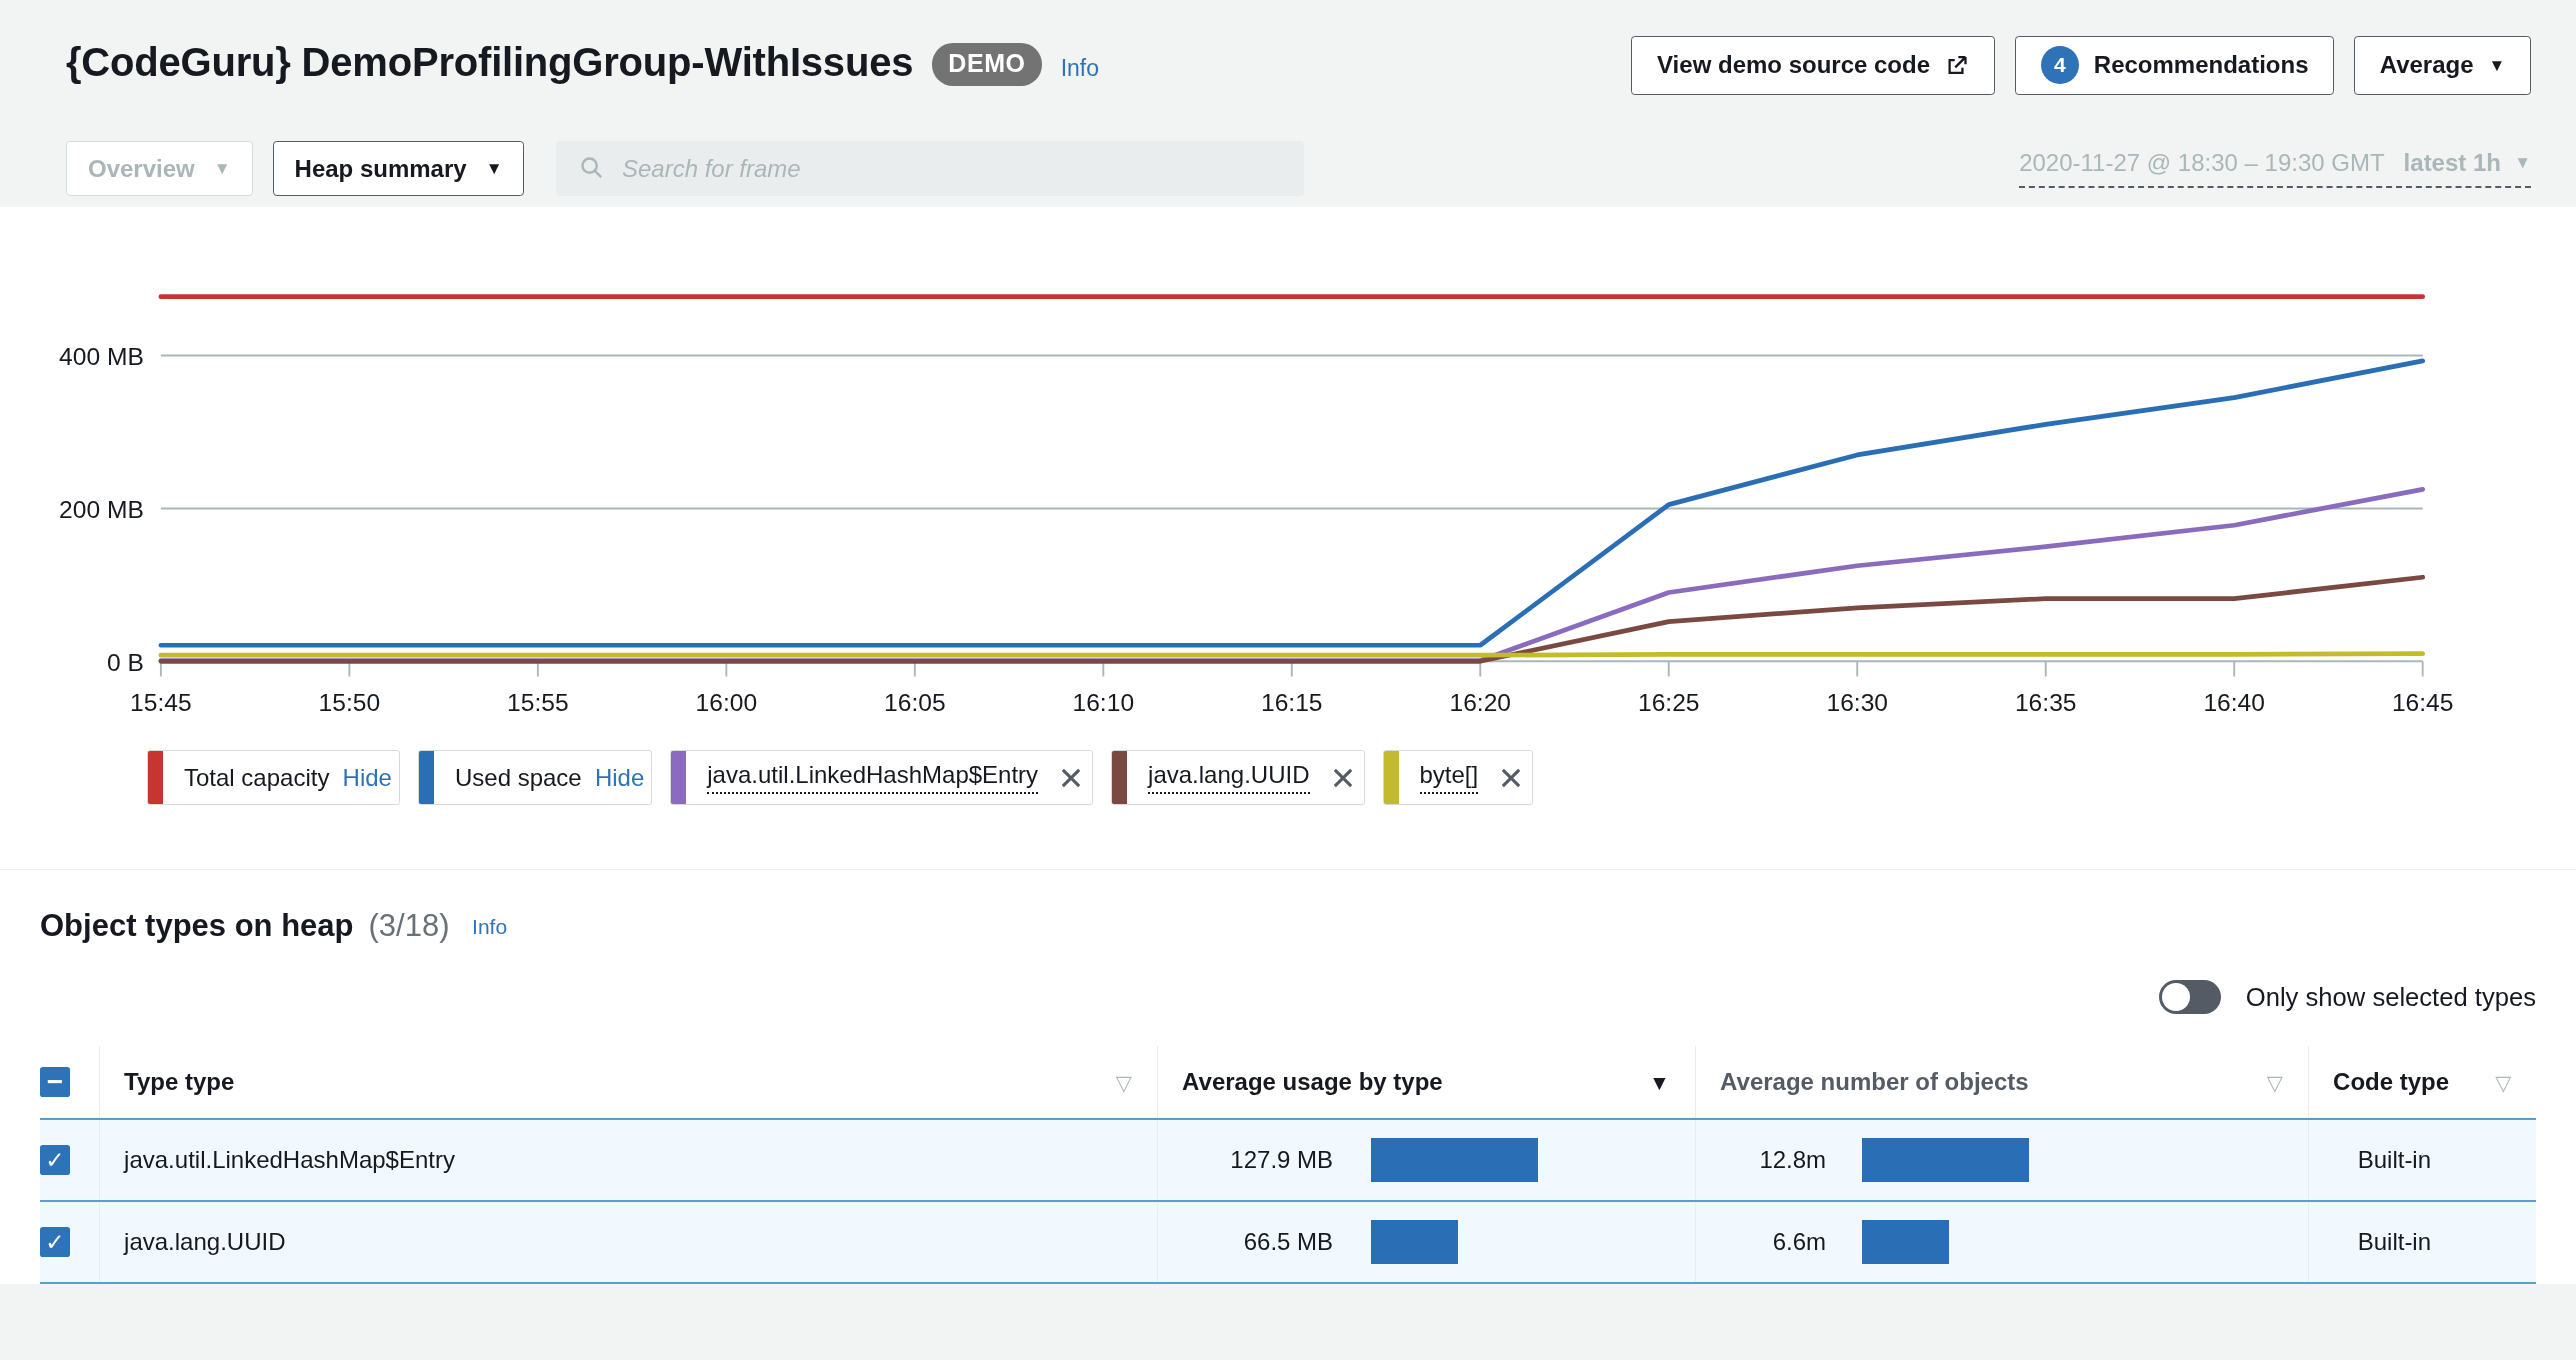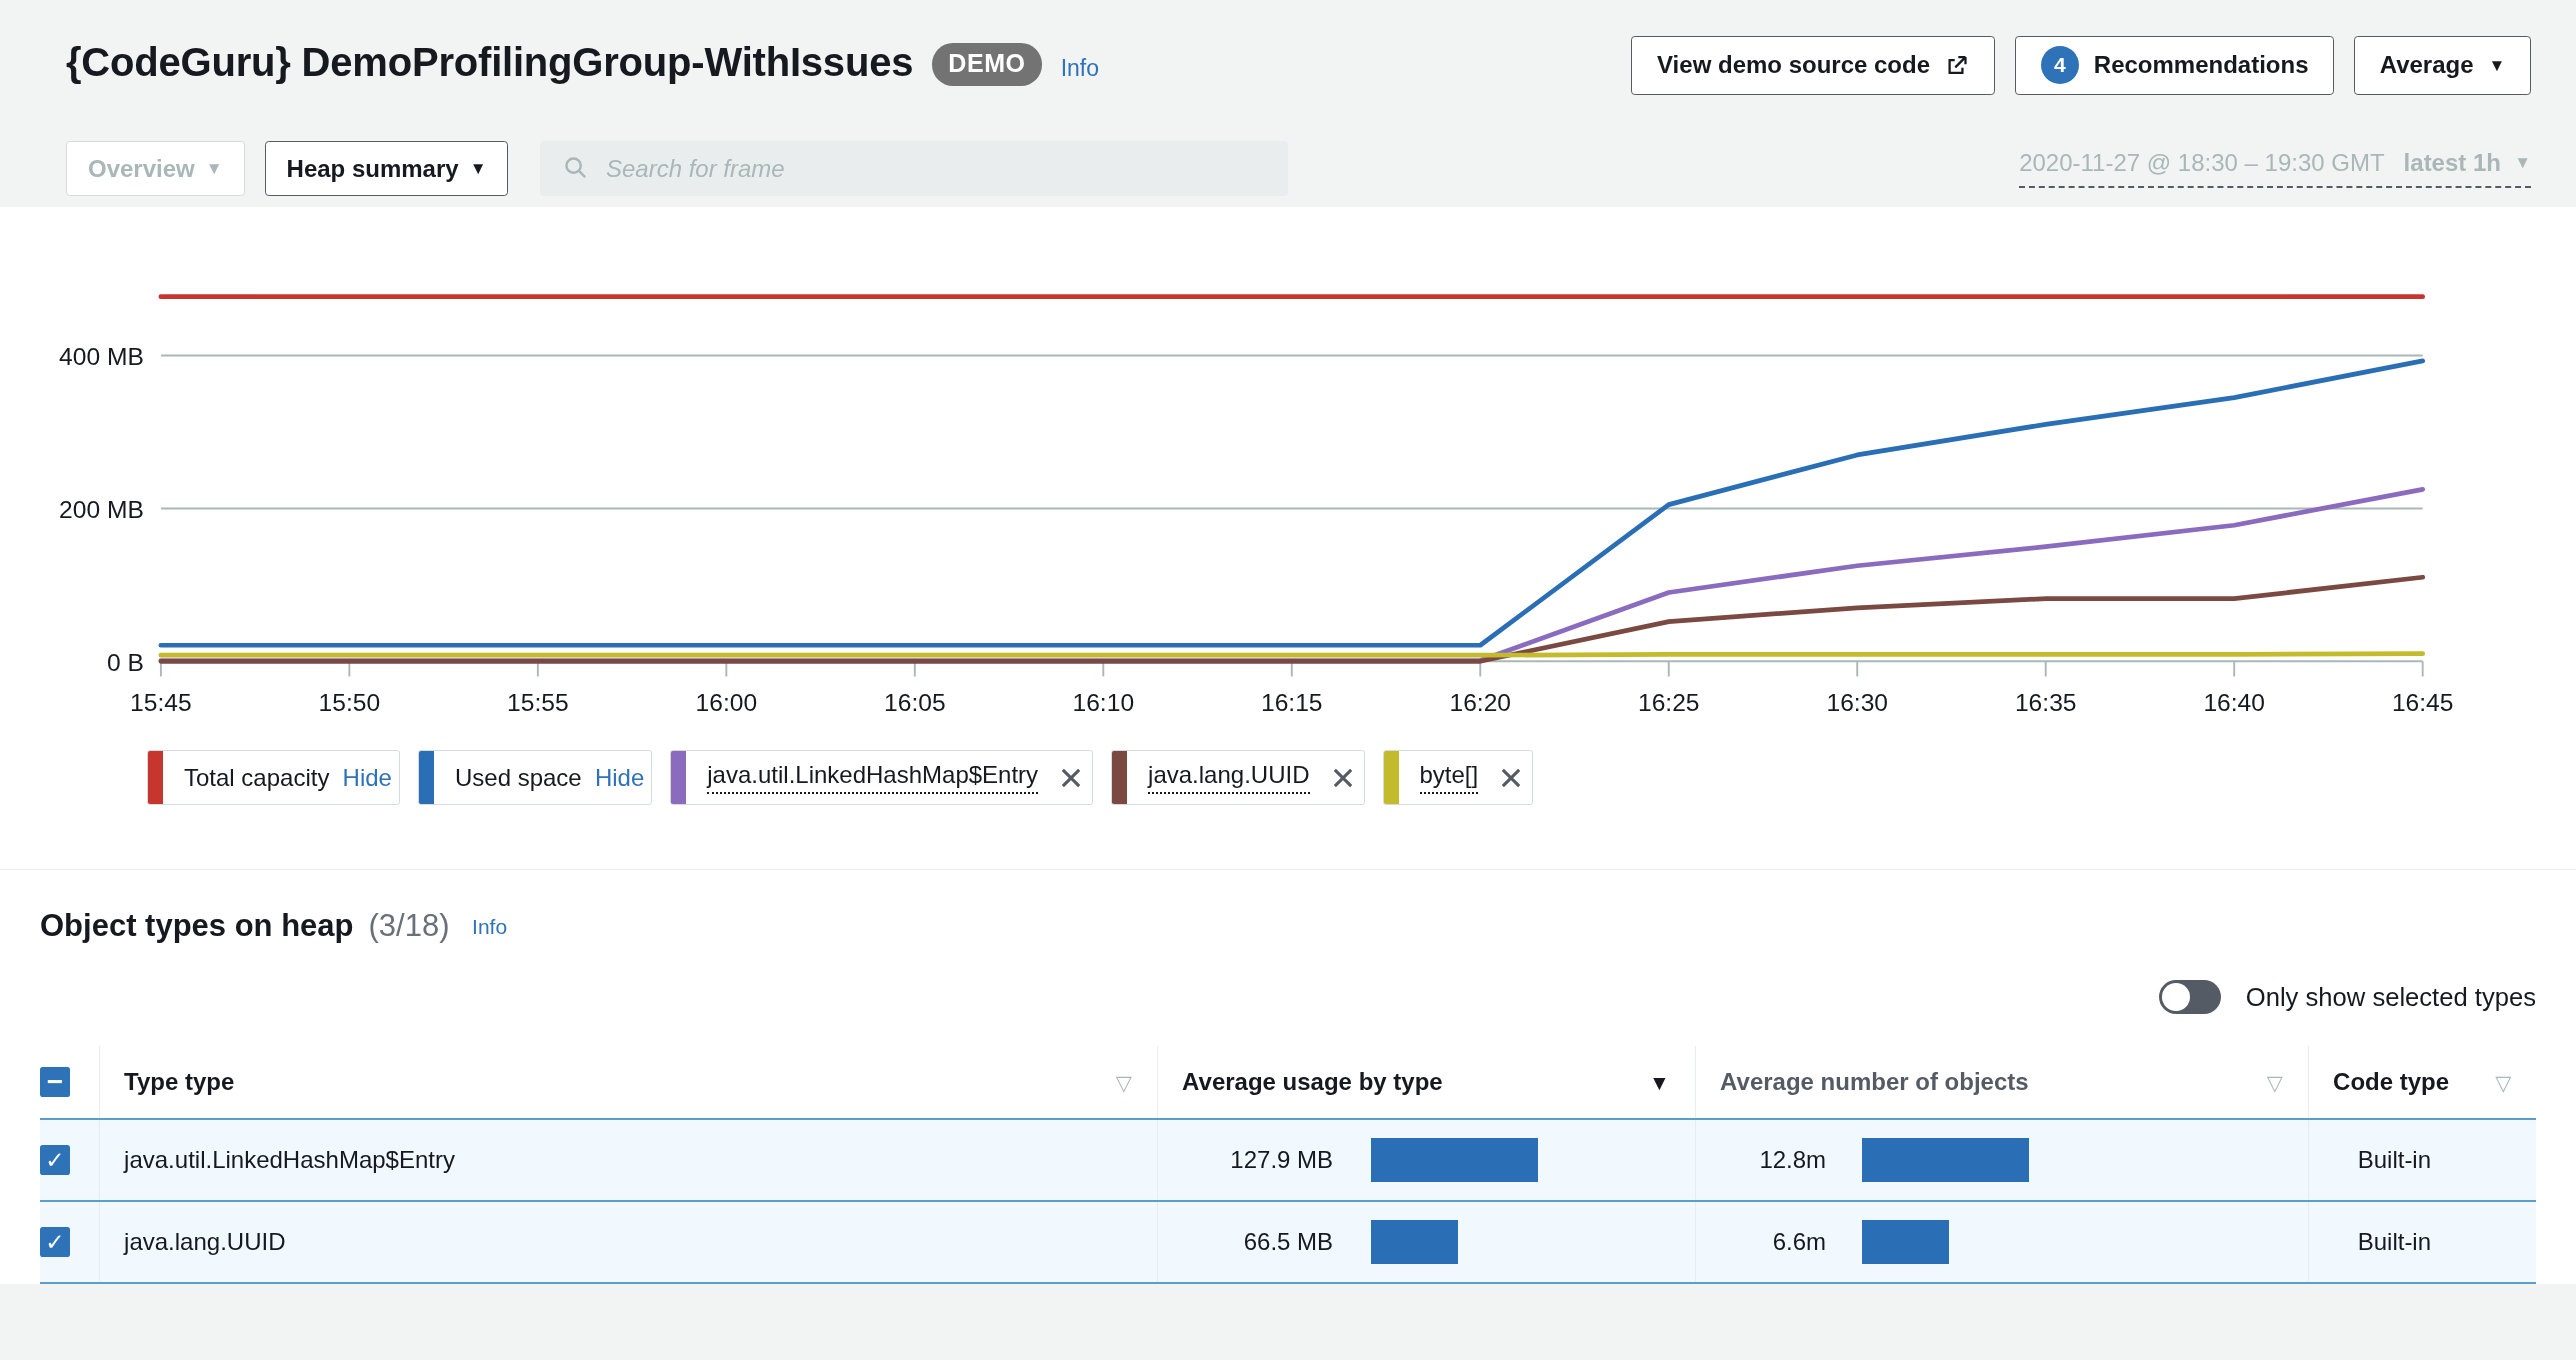--- a/index.html
+++ b/index.html
@@ -45,21 +45,21 @@
   .caret { font-size: 17px; line-height: 1; }
 
   
   .toolbar {
     height: 77px; display: flex; align-items: center;
     padding: 0 45px 0 66px; background: #f2f3f3;
   }
   .btn-sm {
     background: #fff; border: 1.9px solid #d5dbdb; border-radius: 3.8px;
     height: 55px; padding: 0 21px; font-size: 24px; font-weight: bold;
-    display: inline-flex; align-items: center; gap: 11px;
+    display: inline-flex; align-items: center; gap: 19px;
     color: #aab7b8; cursor: pointer; font-family: "Liberation Sans", sans-serif;
   }
   .btn-sm.enabled { border-color: #545b64; color: #16191f; }
   .search-box {
     margin-left: 32px; flex: 0 0 748px; height: 55px;
     background: #eaeded; border: 1.9px solid #eaeded; border-radius: 3.8px;
     display: flex; align-items: center; gap: 17px; padding: 0 21px;
   }
   .search-box .ph { color: #aab7b8; font-size: 24px; font-style: italic; }
   .date-range {

